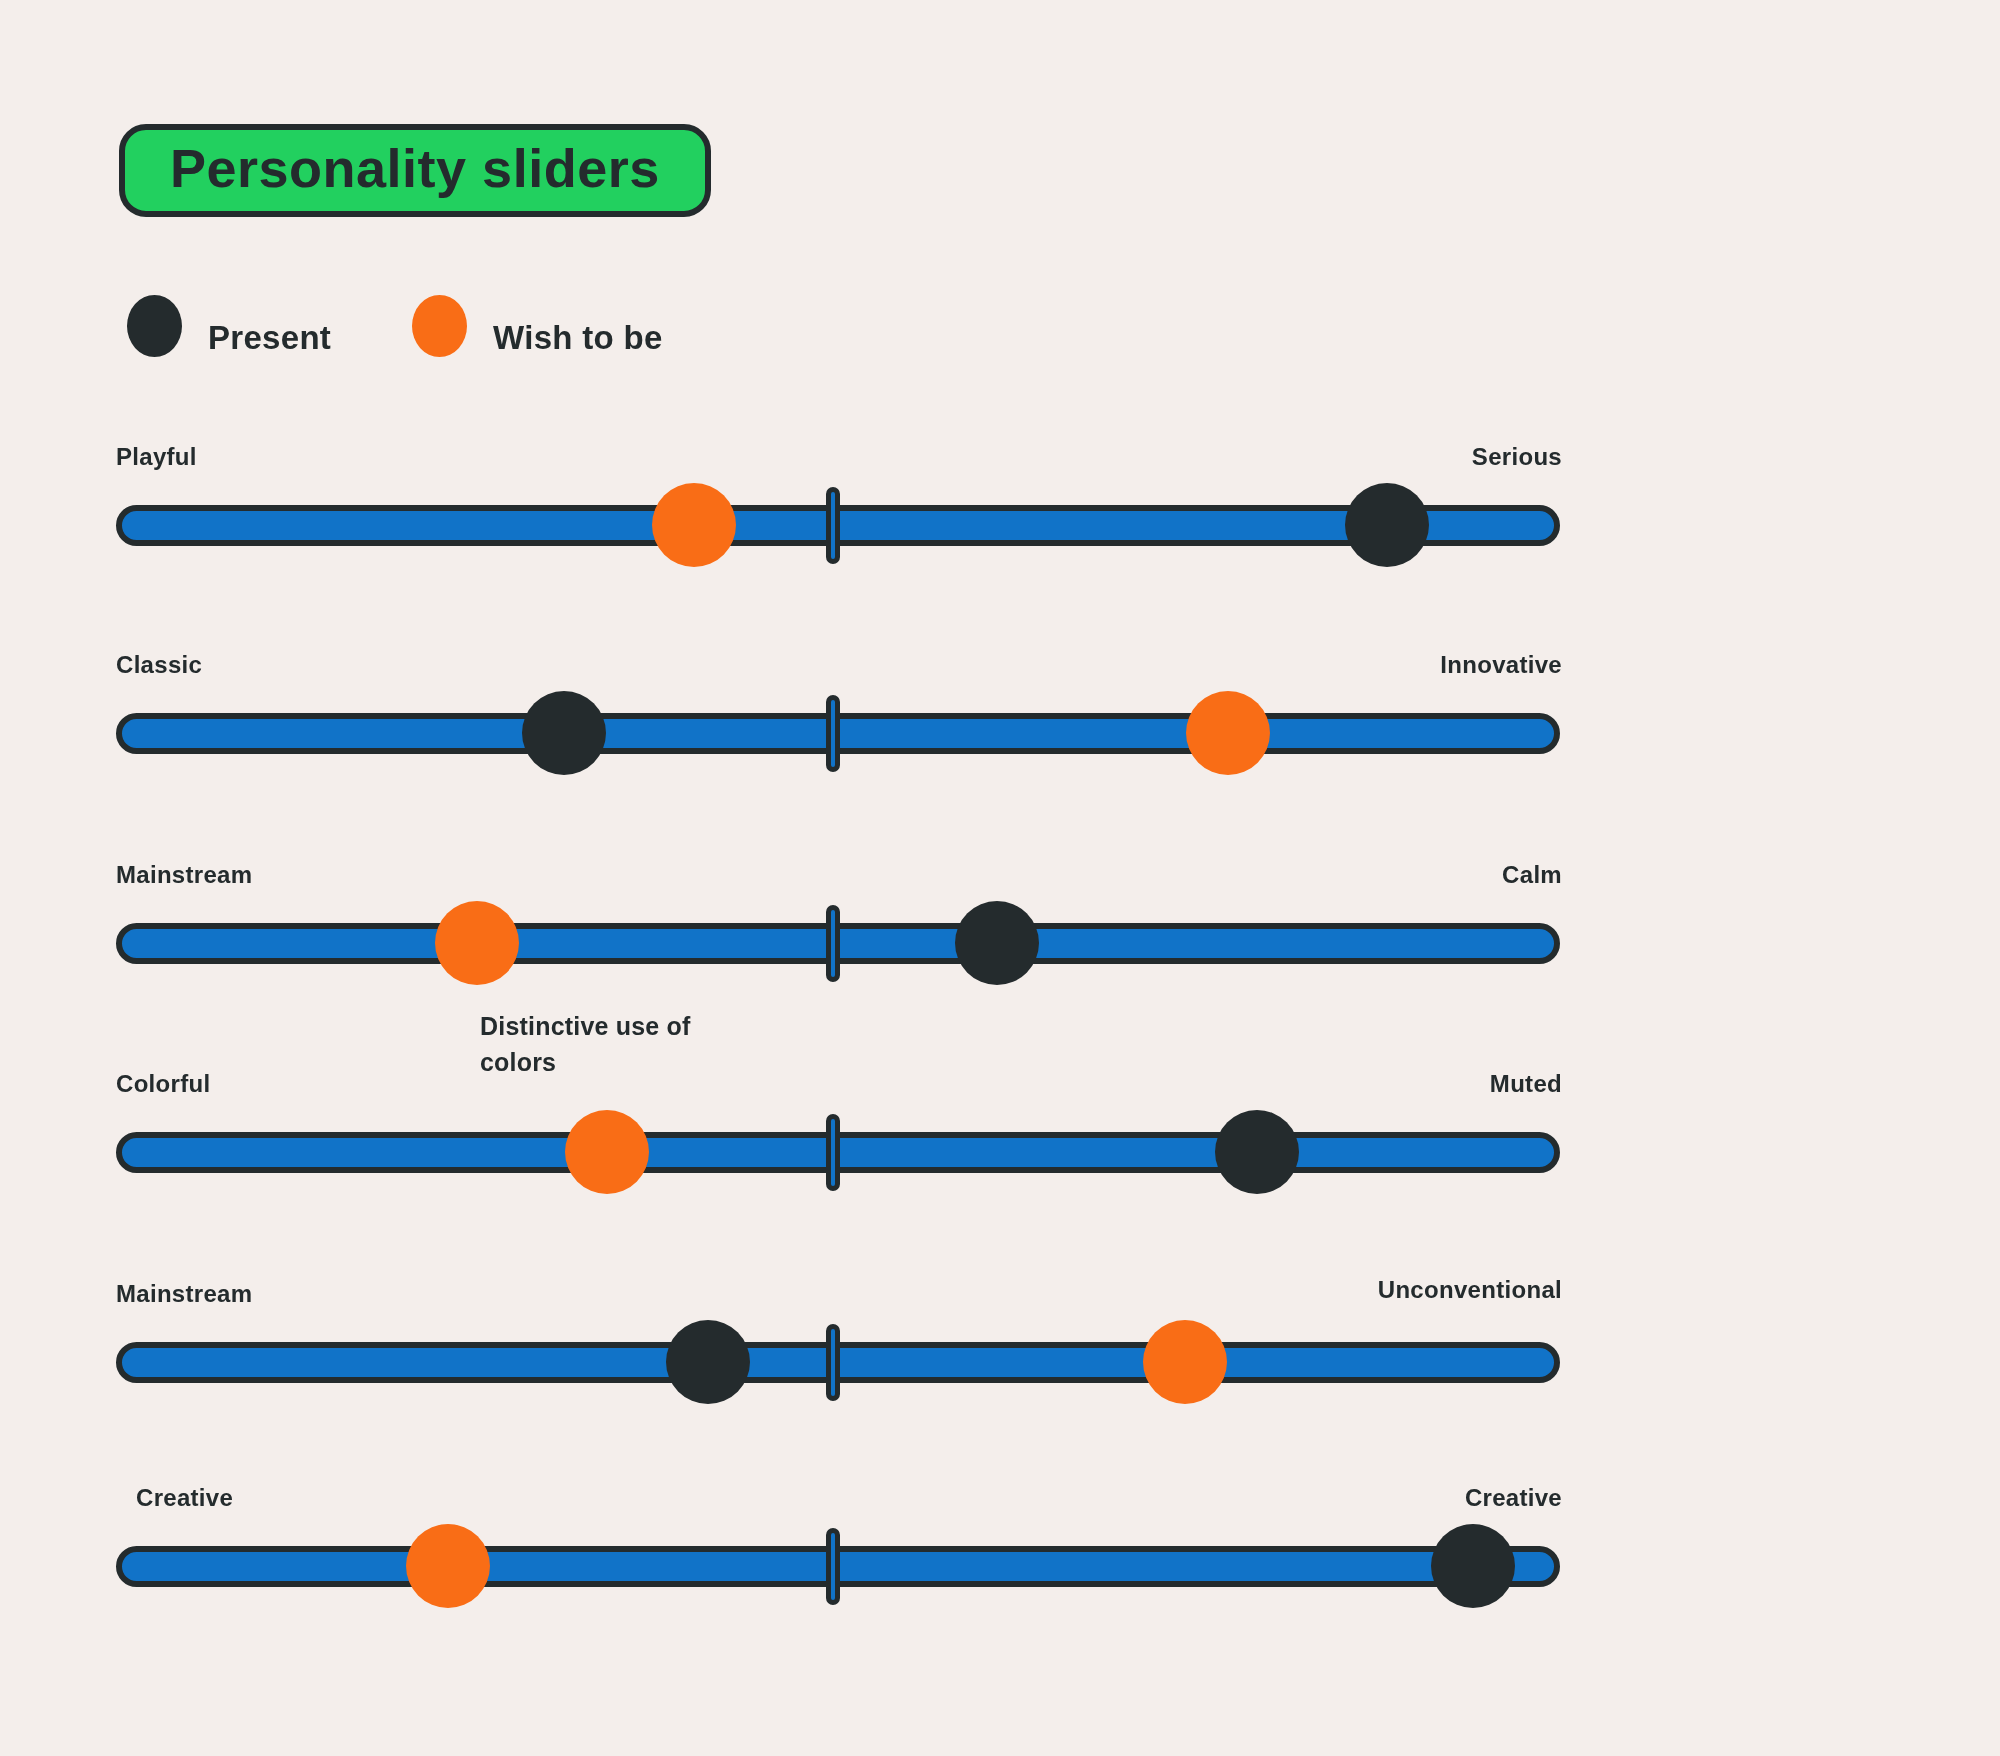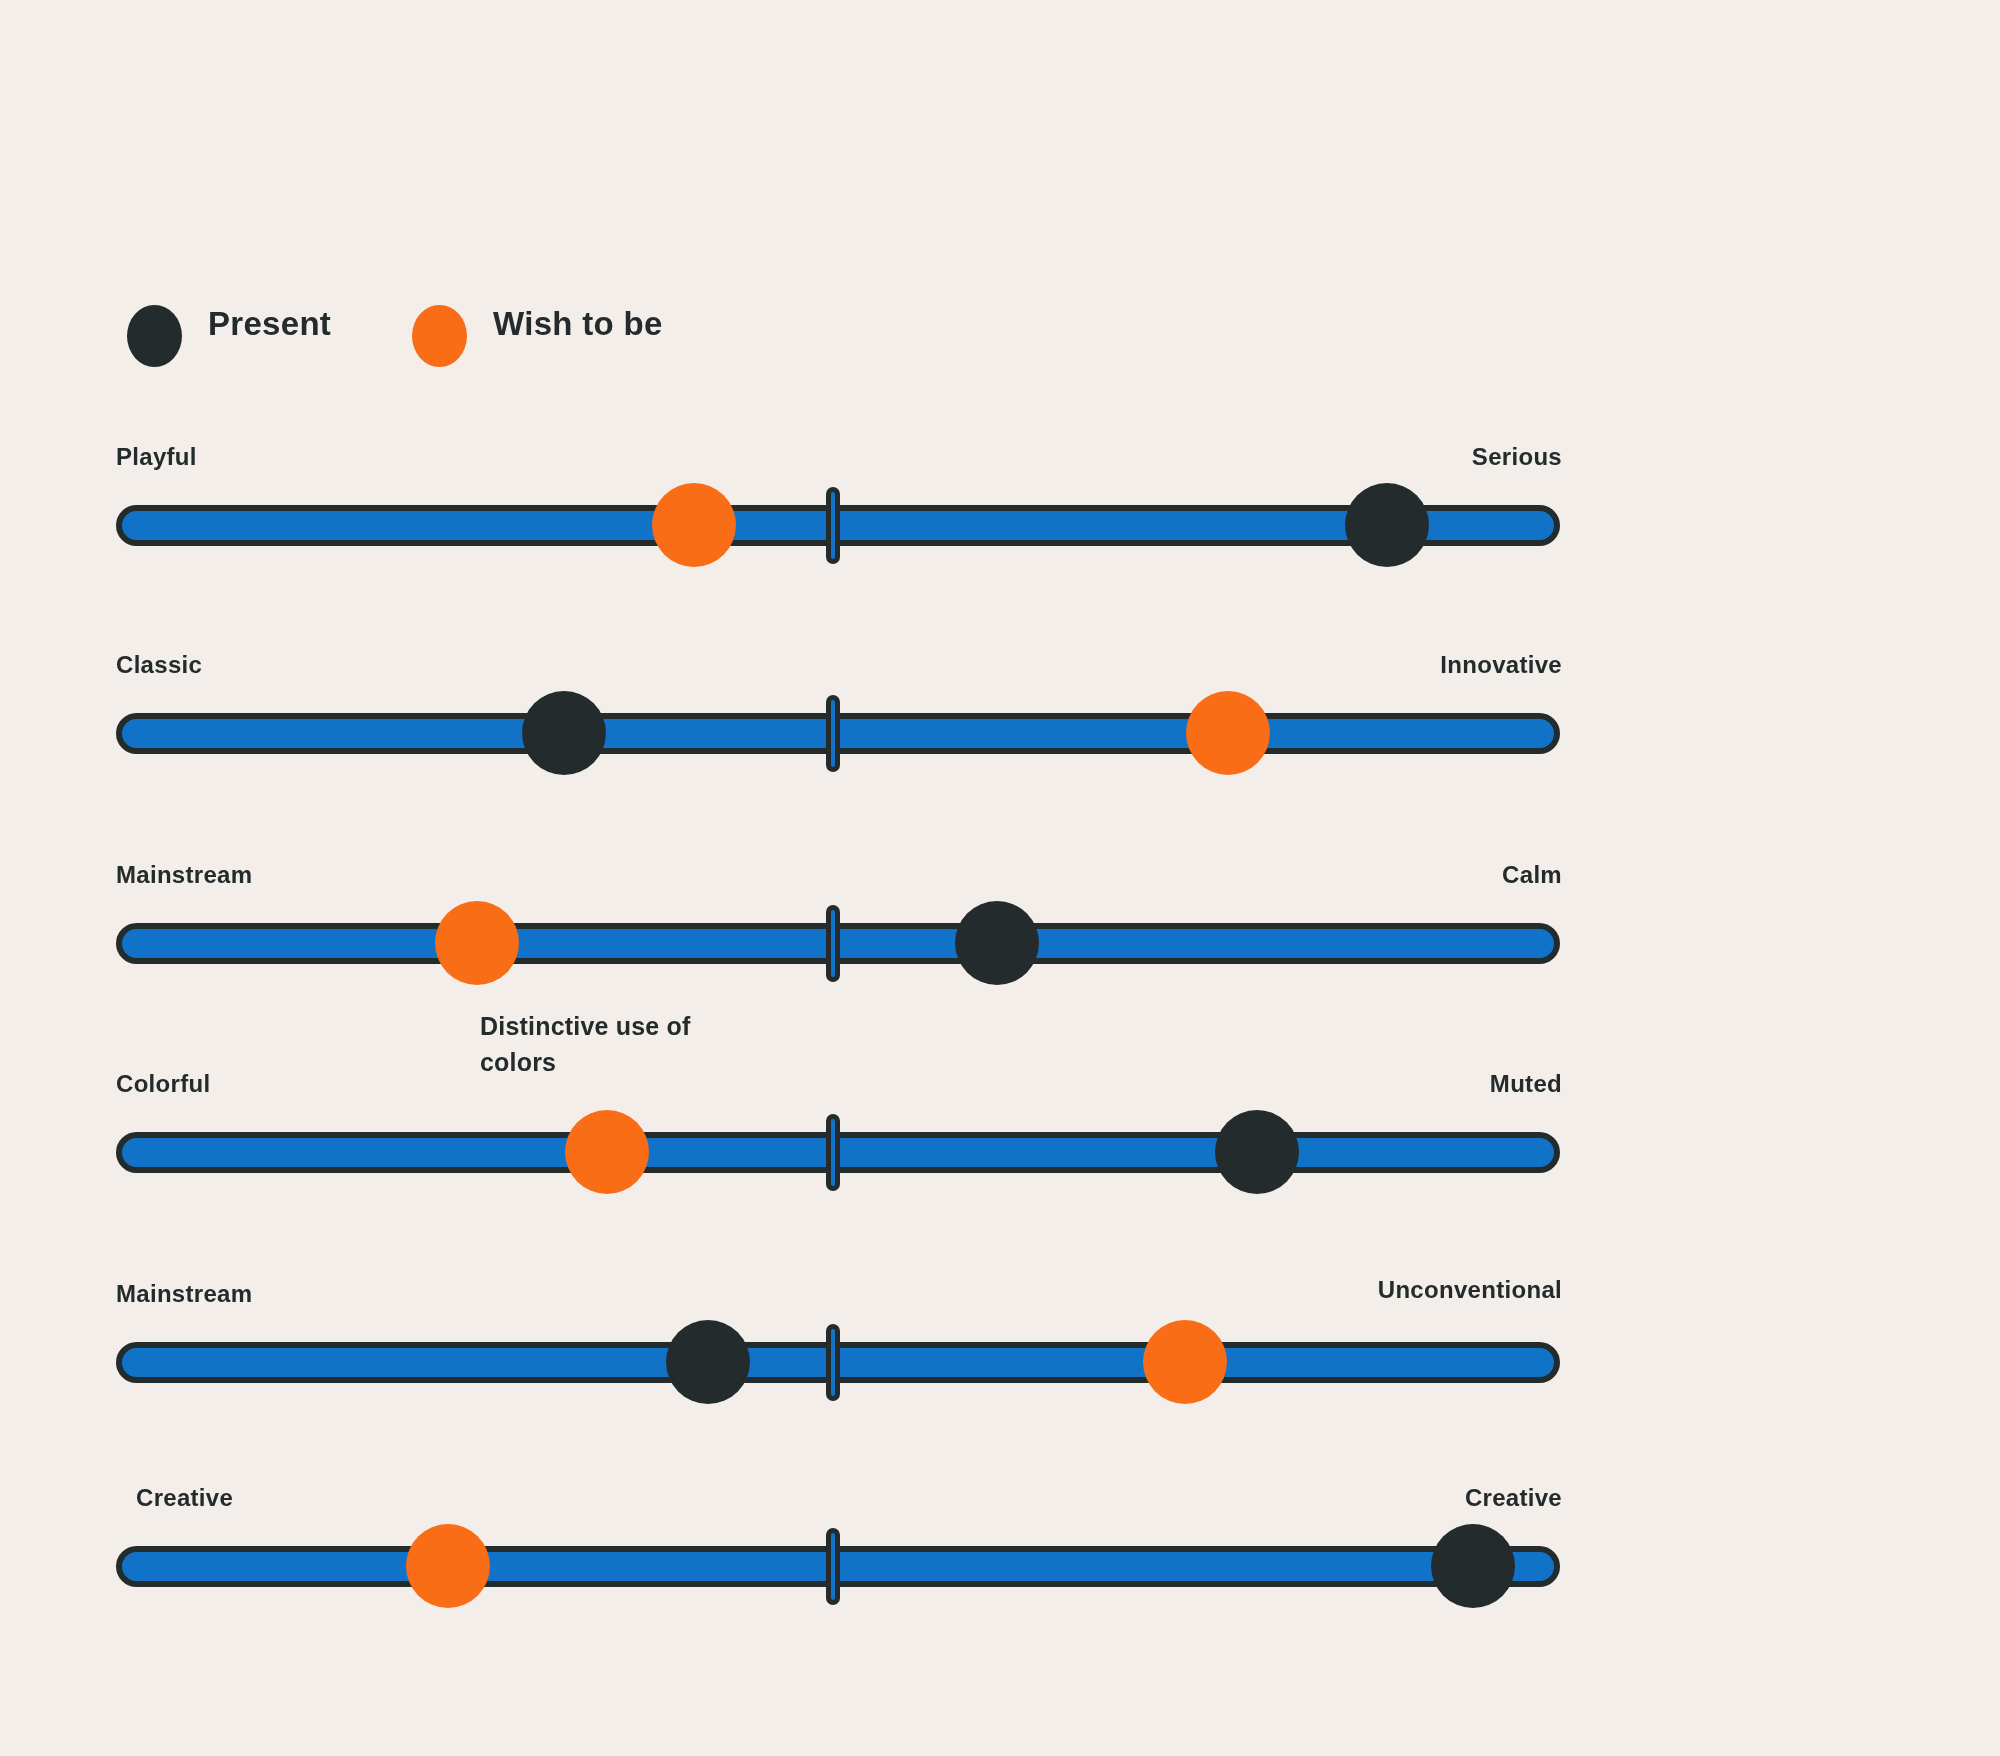--- a/index.html
+++ b/index.html
@@ -28,22 +28,22 @@
     border-radius:27px;
     display:flex;align-items:center;
     padding:0 45px 6px 45px;
   }
   .title-badge span{
     font-size:54px;font-weight:bold;letter-spacing:0.5px;color:var(--dark);
   }
 
   
   .legend-group{
-    position:absolute;top:305px;
-    display:flex;align-items:flex-start;
+    position:absolute;top:295px;
+    display:flex;align-items:flex-end;
   }
   .legend-group.g0{left:127px;}
   .legend-group.g1{left:412px;}
   .legend-dot{
     width:55px;height:62px;border-radius:50%;
     flex:0 0 auto;
   }
   .legend-dot.present{background:var(--dark);}
   .legend-dot.wish{background:var(--orange);}
   .legend-label{
@@ -86,20 +86,23 @@
     position:absolute;left:480px;width:245px;
     font-size:25px;font-weight:bold;color:var(--dark);
     line-height:36px;letter-spacing:0.2px;
   }
 </style>
 </head>
 <body>
 
 <div class="canvas">
 
+  <div class="title-badge">
+    <span>Personality sliders</span>
+  </div>
 
   <div class="legend-group g0">
     <div class="legend-dot present"></div>
     <div class="legend-label">Present</div>
   </div>
   <div class="legend-group g1">
     <div class="legend-dot wish"></div>
     <div class="legend-label">Wish to be</div>
   </div>
 

